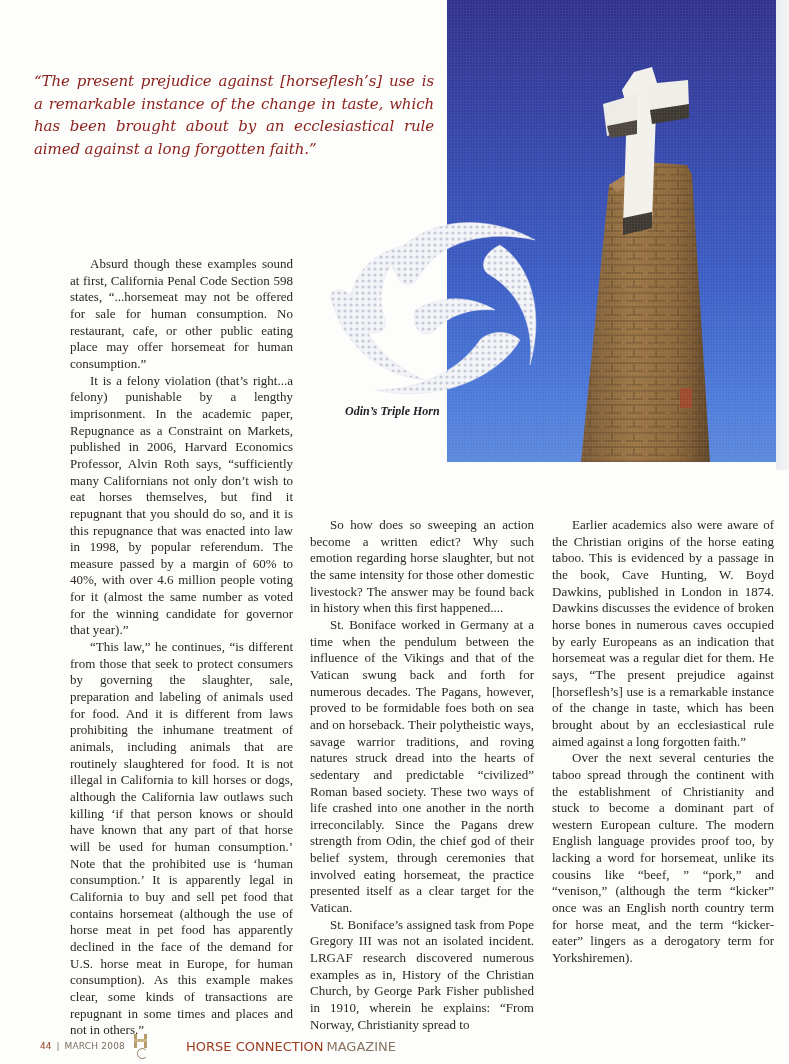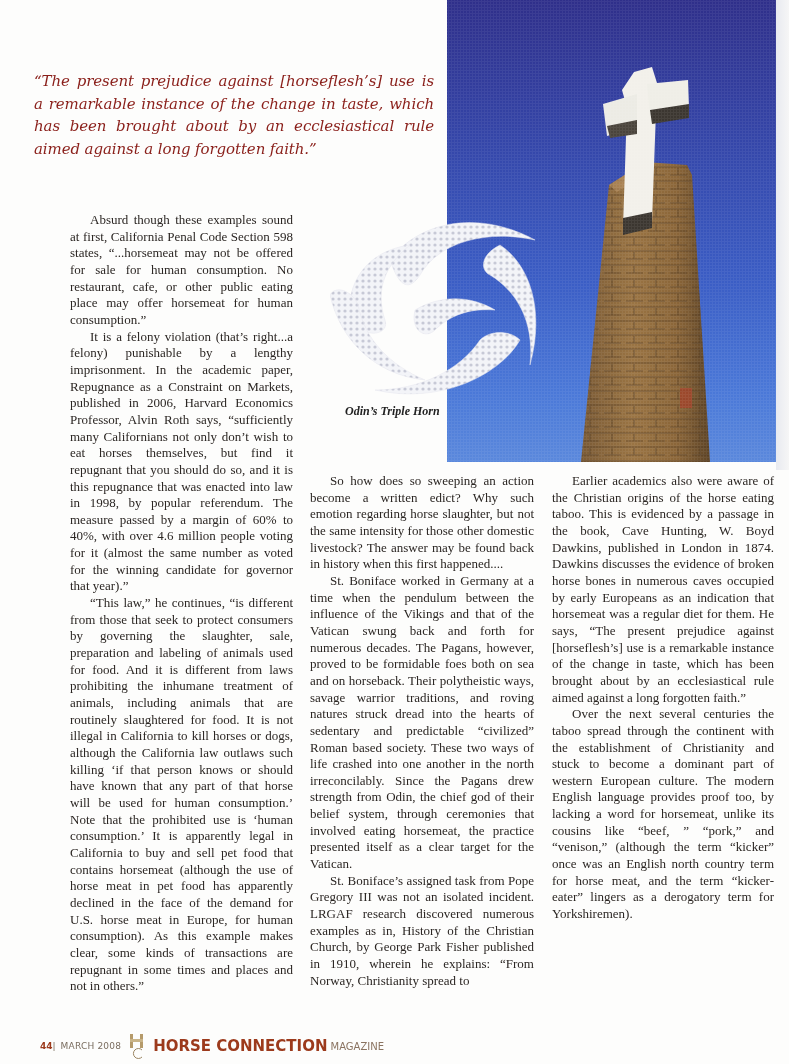--- a/index.html
+++ b/index.html
@@ -31,39 +31,39 @@
     font-family: "DejaVu Serif", serif; font-style: italic;
     color: #8a1f1a; font-size: 15px; line-height: 22.5px;
     text-align: justify; text-align-last: left; letter-spacing: -0.1px;
   }
   .caption {
     position: absolute; left: 345px; top: 404px; width: 110px;
     font-style: italic; font-weight: bold; font-size: 12px; color: #222;
   }
   .col {
     position: absolute; font-size: 13px; line-height: 16.65px;
-    text-align: justify; color: #2b2623;
+    text-align: justify; color: #2b2623; margin-top: 44px;
   }
   .col p { margin: 0; text-indent: 20px; }
   .col p.no-indent { text-indent: 0; }
   .col1 { left: 70px; top: 212px; width: 223px; }
   .col2 { left: 310px; top: 473px; width: 224px; }
   .col3 { left: 552px; top: 473px; width: 222px; }
 
   .footer {
     position: absolute; left: 40px; top: 1032px; height: 28px;
     font-family: "DejaVu Sans", sans-serif; font-size: 9px; color: #7a6d5f;
     display: flex; align-items: center;
   }
-  .footer .page-num { color: #9c3a1c; font-weight: bold; }
+  .footer .page-num { color: #9c3a1c; font-weight: normal; margin-right: 5px; }
   .footer .sep { margin-right: 5px; color: #7a6d5f; }
   .footer .date { letter-spacing: 0.2px; }
   .footer .logo { width: 16px; height: 26px; margin: 0 8px 0 8px; }
-  .footer .mag { color: #9c3a1c; font-weight: bold; font-size: 15px; }
-  .footer .mag2 { color: #8a7360; margin-left: 3px; font-size: 10px; }
+  .footer .mag { color: #9c3a1c; font-weight: normal; font-size: 13px; margin-left: 29px; }
+  .footer .mag2 { color: #8a7360; margin-left: 3px; font-size: 13px; }
 </style>
 </head>
 <body>
 
 <div class="photo">
   <svg class="pillar-svg" width="329" height="462" viewBox="0 0 329 462">
     <defs>
       <linearGradient id="stone" x1="0" x2="1" y1="0" y2="0">
         <stop offset="0" stop-color="#7a5a35"></stop>
         <stop offset="0.4" stop-color="#9a7443"></stop>

